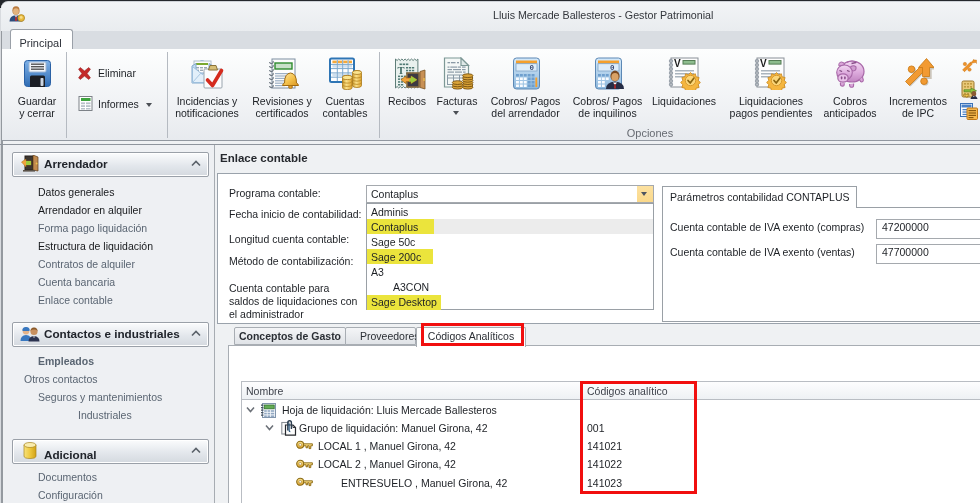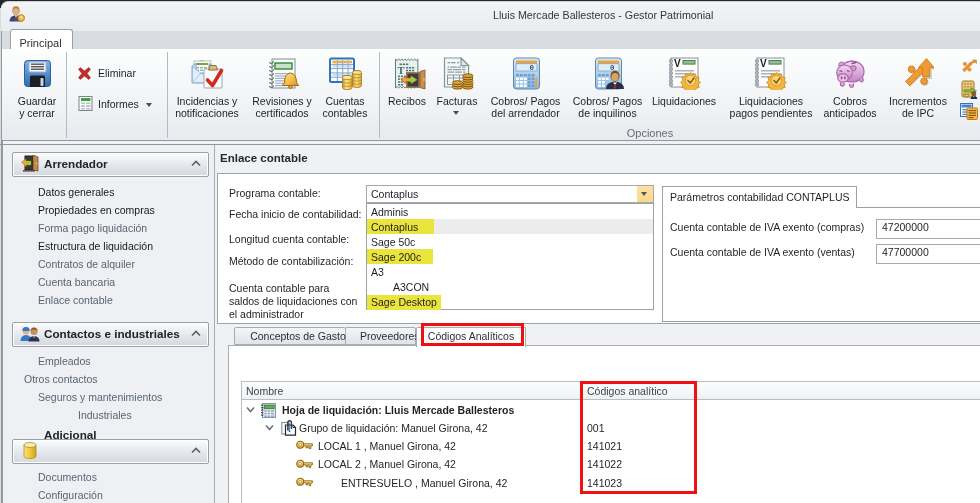--- a/index.html
+++ b/index.html
@@ -496,21 +496,21 @@
   <circle cx="15.6" cy="8.5" r="0.9" fill="#f3c64e"></circle>
   <path d="M0.5 7 L5 4 L5 6 L10 6 L10 10 L5 10 L5 12 Z" fill="#f0a33c" stroke="#b06f12" stroke-width="0.5"></path>
   <path d="M5 6 L10 6 L10 10 L5 10 Z" fill="#9ccb3c"></path>
 </svg>
 <div class="t" style="left:44px;top:157px;font-weight:bold;font-size:11.7px;color:#20242b;">Arrendador</div>
 <svg class="abs" style="left:191px;top:160px;" width="10" height="7" viewBox="0 0 10 7">
   <path d="M1 5.5 L5 1.5 L9 5.5" fill="none" stroke="#5a6169" stroke-width="1.6"></path>
 </svg>
 
 <div class="t" style="left:38px;top:186px;color:#17191c;">Datos generales</div>
-<div class="t" style="left:38px;top:204px;color:#17191c;">Propiedades en compras</div>
+<div class="t" style="left:38px;top:204px;color:#17191c;">Arrendador en alquiler</div>
 <div class="t" style="left:38px;top:222px;color:#5a6572;">Forma pago liquidación</div>
 <div class="t" style="left:38px;top:240px;color:#17191c;">Estructura de liquidación</div>
 <div class="t" style="left:38px;top:258px;color:#5a6572;">Contratos de alquiler</div>
 <div class="t" style="left:38px;top:276px;color:#5a6572;">Cuenta bancaria</div>
 <div class="t" style="left:38px;top:294px;color:#5a6572;">Enlace contable</div>
 
 <div class="abs" style="left:12px;top:322px;width:195px;height:23px;border:1px solid #9aa0a8;border-radius:2px;
      background:linear-gradient(#fbfcfd,#e3e7ec 55%,#d4d9df);box-shadow:inset 0 0 0 1px #fff;"></div>
 <svg class="abs" style="left:20px;top:326px;" width="20" height="16" viewBox="0 0 20 16">
   <circle cx="6" cy="5" r="3.4" fill="#e2b38a"></circle>
@@ -519,39 +519,39 @@
   <circle cx="14" cy="5.5" r="3.6" fill="#c89060"></circle>
   <path d="M10.4 5 Q11 1.2 14 1.5 Q17 1.2 17.6 5 Q16 3.4 14 3.6 Q12 3.4 10.4 5 Z" fill="#8a5a2a"></path>
   <path d="M8.5 15.5 Q8.5 10.5 14 10 Q19.5 10.5 19.5 15.5 Z" fill="#2c3350"></path>
   <path d="M13 10.6 L14 12 L15 10.6 Z" fill="#fff"></path>
 </svg>
 <div class="t" style="left:44px;top:327px;font-weight:bold;font-size:11.7px;color:#20242b;">Contactos e industriales</div>
 <svg class="abs" style="left:191px;top:330px;" width="10" height="7" viewBox="0 0 10 7">
   <path d="M1 5.5 L5 1.5 L9 5.5" fill="none" stroke="#5a6169" stroke-width="1.6"></path>
 </svg>
 
-<div class="t" style="left:38px;top:355px;color:#5a6572;">Empleados</div>
+<div class="t" style="left:38px;top:355px;color:#5a6572;font-weight:bold;">Empleados</div>
 <div class="t" style="left:24px;top:373px;color:#5a6572;">Otros contactos</div>
 <div class="t" style="left:38px;top:391px;color:#5a6572;">Seguros y mantenimientos</div>
 <div class="t" style="left:38px;top:409px;color:#5a6572;margin-left:40px;">Industriales</div>
 
 <div class="abs" style="left:12px;top:439px;width:195px;height:23px;border:1px solid #9aa0a8;border-radius:2px;
      background:linear-gradient(#fbfcfd,#e3e7ec 55%,#d4d9df);box-shadow:inset 0 0 0 1px #fff;"></div>
 <svg class="abs" style="left:23px;top:442px;" width="14" height="17" viewBox="0 0 14 17">
   <path d="M1 3 L1 14 Q1 16.5 7 16.5 Q13 16.5 13 14 L13 3 Z" fill="url(#cyl)" stroke="#a8841c" stroke-width="0.7"></path>
   <defs>
       <linearGradient id="cyl" x1="0" y1="0" x2="1" y2="0">
     <stop offset="0" stop-color="#f7e27a"></stop>
         <stop offset="0.5" stop-color="#eec83e"></stop>
         <stop offset="1" stop-color="#d2a217"></stop>
       </linearGradient>
     </defs>
   <ellipse cx="7" cy="3" rx="6" ry="2.5" fill="#f9ecae" stroke="#a8841c" stroke-width="0.7"></ellipse>
 </svg>
-<div class="t" style="left:44px;top:428px;font-weight:bold;font-size:11.7px;color:#20242b;">Adicional</div>
+<div class="t" style="left:44px;top:448px;font-weight:bold;font-size:11.7px;color:#20242b;">Adicional</div>
 <svg class="abs" style="left:191px;top:447px;" width="10" height="7" viewBox="0 0 10 7">
   <path d="M1 5.5 L5 1.5 L9 5.5" fill="none" stroke="#5a6169" stroke-width="1.6"></path>
 </svg>
 
 <div class="t" style="left:38px;top:471px;color:#5a6572;">Documentos</div>
 <div class="t" style="left:38px;top:489px;color:#5a6572;">Configuración</div>
 
 <div class="t" style="left:220px;top:152px;font-weight:bold;font-size:11.5px;color:#26292e;">Enlace contable</div>
 
 <div class="abs" style="left:217px;top:173px;width:764px;height:149px;background:#fff;border:1px solid #9aa2ab;border-right:none;"></div>
@@ -589,21 +589,21 @@
 <div class="abs" style="left:876px;top:219px;width:105px;height:18px;background:#fff;border:1px solid #a5a9ae;border-right:none;"></div>
 <div class="t" style="left:882px;top:221px;">47200000</div>
 <div class="t" style="left:670px;top:245.5px;">Cuenta contable de IVA exento (ventas)</div>
 <div class="abs" style="left:876px;top:244px;width:105px;height:18px;background:#fff;border:1px solid #a5a9ae;border-right:none;"></div>
 <div class="t" style="left:882px;top:246px;">47700000</div>
 
 <div class="abs" style="left:234px;top:327px;width:112px;height:18px;background:linear-gradient(#f4f5f7,#e0e3e7);
      border:1px solid #a8adb3;border-radius:2px 2px 0 0;box-sizing:border-box;"></div>
 <div class="abs" style="left:345px;top:327px;width:71px;height:18px;background:linear-gradient(#f4f5f7,#e0e3e7);
      border:1px solid #a8adb3;border-radius:2px 2px 0 0;box-sizing:border-box;"></div>
-<div class="t" style="left:242px;top:330px;width:112px;text-align:center;color:#2b2f35;">Conceptos de Gasto</div>
+<div class="t" style="left:234px;top:330px;width:112px;text-align:center;color:#2b2f35;font-weight:bold;">Conceptos de Gasto</div>
 <div class="t" style="left:360px;top:330px;width:59px;text-align:center;color:#2b2f35;">Proveedores</div>
 
 <div class="abs" style="left:228px;top:345px;width:753px;height:158px;background:#fff;border:1px solid #a8adb3;border-right:none;border-bottom:none;"></div>
 
 <div class="abs" style="left:416px;top:327px;width:110px;height:20px;background:#fff;
      border:1px solid #a8adb3;border-bottom:none;border-radius:2px 2px 0 0;box-sizing:border-box;"></div>
 <div class="t" style="left:416px;top:330px;width:110px;text-align:center;color:#2b2f35;">Códigos Analíticos</div>
 
 <div class="abs" style="left:421px;top:323px;width:103px;height:23px;border:3px solid #f10f0f;box-sizing:border-box;"></div>
 
@@ -632,21 +632,21 @@
       <rect x="10" y="12.4" width="3.2" height="1.6"></rect>
   </g>
   <g fill="#4a5560">
     <rect x="0" y="1.5" width="2.4" height="1.3"></rect>
       <rect x="0" y="4" width="2.4" height="1.3"></rect>
       <rect x="0" y="6.5" width="2.4" height="1.3"></rect>
     <rect x="0" y="9" width="2.4" height="1.3"></rect>
       <rect x="0" y="11.5" width="2.4" height="1.3"></rect>
   </g>
 </svg>
-<div class="t" style="left:282px;top:404px;font-weight:bold;">Hoja de liquidación: Lluis Mercade Ballesteros</div>
+<div class="t" style="left:282px;top:404px;">Hoja de liquidación: Lluis Mercade Ballesteros</div>
 
 <svg class="abs" style="left:265px;top:424px;" width="9" height="7" viewBox="0 0 9 7">
   <path d="M1 1.5 L4.5 5.5 L8 1.5" fill="none" stroke="#6b7077" stroke-width="1.5"></path>
 </svg>
 <svg class="abs" style="left:281px;top:420px;" width="16" height="16" viewBox="0 0 16 16">
   <rect x="0.8" y="2.5" width="7" height="11.5" fill="#fdfdfd" stroke="#8a9096" stroke-width="1.1"></rect>
   <path d="M4.5 5 L12 5 L14.5 7.5 L14.5 15.2 L4.5 15.2 Z" fill="#fdfdfd" stroke="#26282c" stroke-width="1.2"></path>
   <path d="M12 5 L12 7.5 L14.5 7.5 Z" fill="#e8eaec" stroke="#26282c" stroke-width="0.9"></path>
   <path d="M6.8 10.5 L6.8 2.8 Q6.8 0.8 8.6 0.8 Q10.4 0.8 10.4 2.8 L10.4 9" fill="none" stroke="#2c3e50" stroke-width="1.4"></path>
   <path d="M8.1 3.4 L8.1 10.2 Q8.1 11.6 9.3 11.6" fill="none" stroke="#26537a" stroke-width="1.2"></path>

